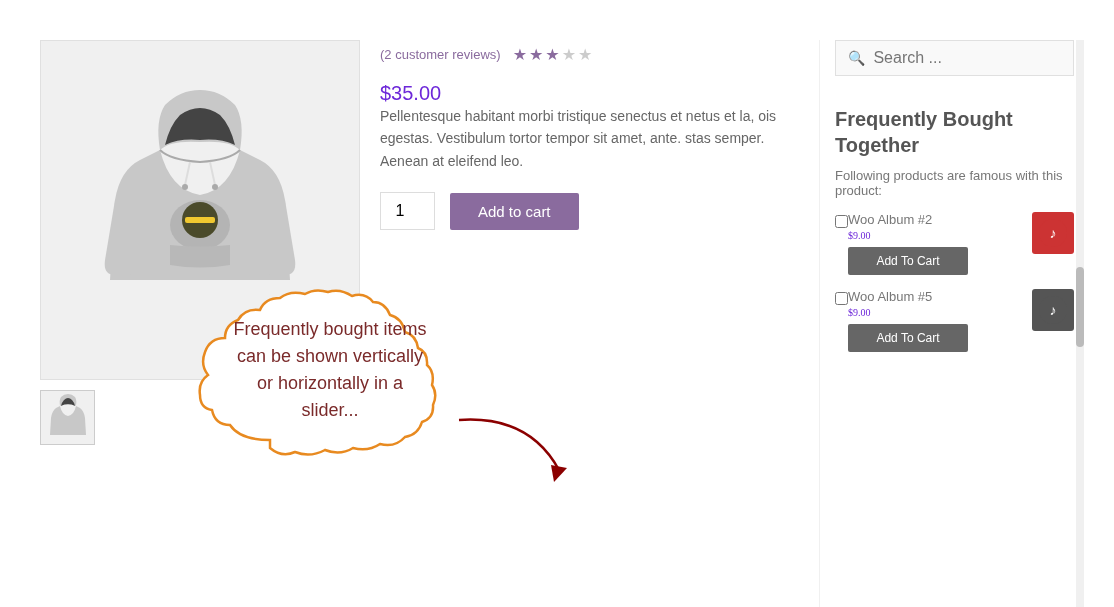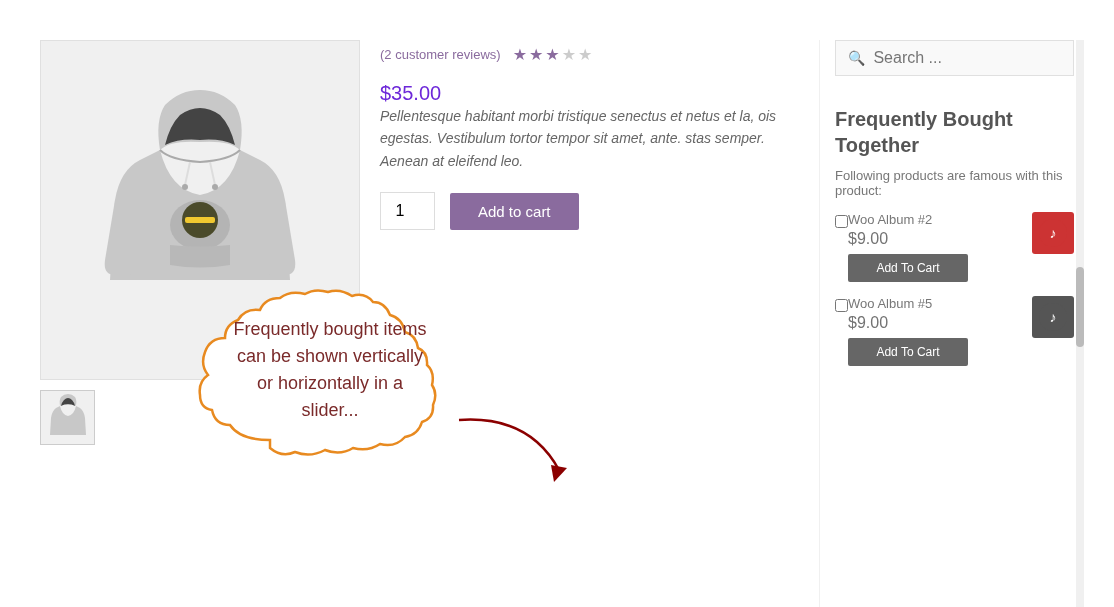--- a/index.html
+++ b/index.html
@@ -82,21 +82,20 @@
       color: #6d28d9;
       font-weight: normal;
     }
 
     .product-description {
       font-size: 14px;
       color: #666;
       line-height: 1.6;
       margin-bottom: 20px;
       max-width: 400px;
-      font-style: italic;
     }
 
     .add-to-cart-section {
       display: flex;
       align-items: center;
       gap: 15px;
       margin-top: 10px;
     }
 
     .quantity-input {
@@ -185,23 +184,24 @@
       flex: 1;
     }
 
     .fbt-item-name {
       font-size: 13px;
       color: #777;
       margin-bottom: 3px;
     }
 
     .fbt-item-price {
-      font-size: 16px;
-      color: #737373;
+      font-size: 10px;
+      color: #6d28d9;
       margin-bottom: 6px;
+      font-family: Liberation Serif, serif;
     }
 
     .fbt-add-btn {
       background: #666;
       color: #fff;
       border: none;
       padding: 7px 14px;
       font-size: 12px;
       cursor: pointer;
       border-radius: 2px;

